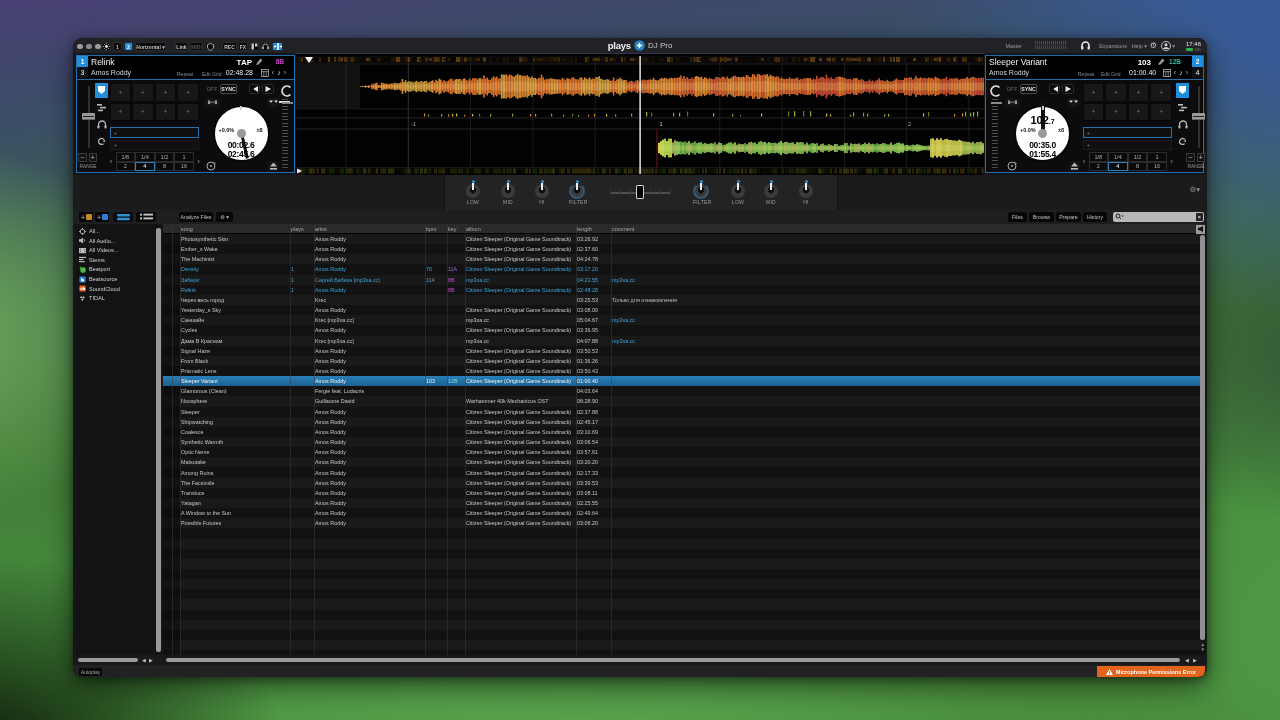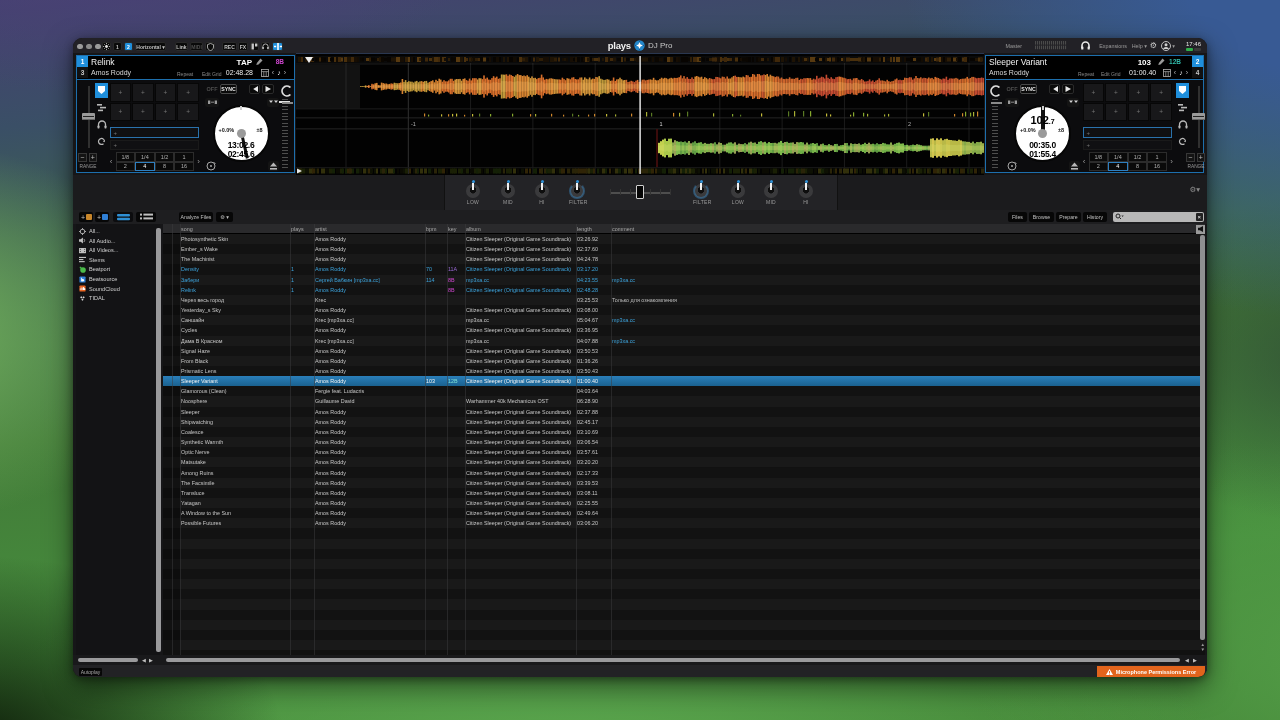--- a/index.html
+++ b/index.html
@@ -338,21 +338,21 @@
         <div class="dabs" style="left:204px;top:3.5px;width:12px;height:12px;">
           <svg width="12" height="12" viewBox="0 0 12 12">
             <path d="M8.8 2 A4.9 4.9 0 1 0 8.8 10" fill="none" stroke="#dcdcdc" stroke-width="1.8" stroke-linecap="round"></path>
           </svg>
         </div>
         <div class="dabs" style="left:205px;top:21px;width:11px;height:1.6px;background:#8a8a8a;"></div>
         <div class="dabs platter" style="left:135.5px;top:23.5px;">
           <div class="needle" style="transform:rotate(167deg)"></div>
           <div class="ppct">+0.0%</div>
           <div class="ppm">±8</div>
-          <div class="ptime" style="top:34.5px">13:02.6</div>
+          <div class="ptime" style="top:34.5px">00:02.6</div>
           <div class="ptime" style="top:43px">02:45.6</div>
           <div class="spindle"></div>
           <div style="position:absolute;left:50%;top:-1px;width:2px;height:4px;margin-left:-1px;background:#cfcfcf"></div>
         </div>
         <div class="dabs" style="left:129px;top:80px;width:10px;height:10px;">
           <svg width="10" height="10" viewBox="0 0 10 10">
             <circle cx="5" cy="5" r="4" fill="none" stroke="#a8a8a8" stroke-width="1"></circle>
             <circle cx="5" cy="5" r="1" fill="#a8a8a8"></circle>
             <path d="M7.8 1.2L9.4 2.8" stroke="#a8a8a8" stroke-width="1"></path>
           </svg>

